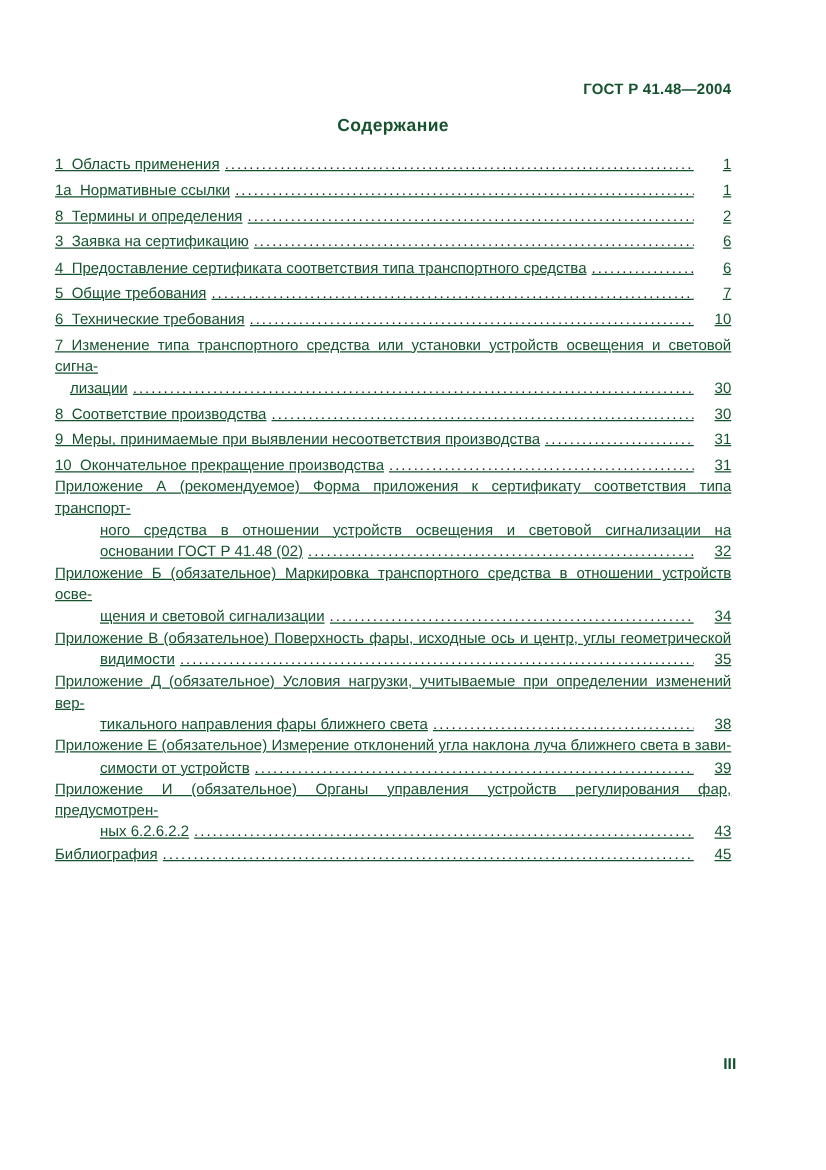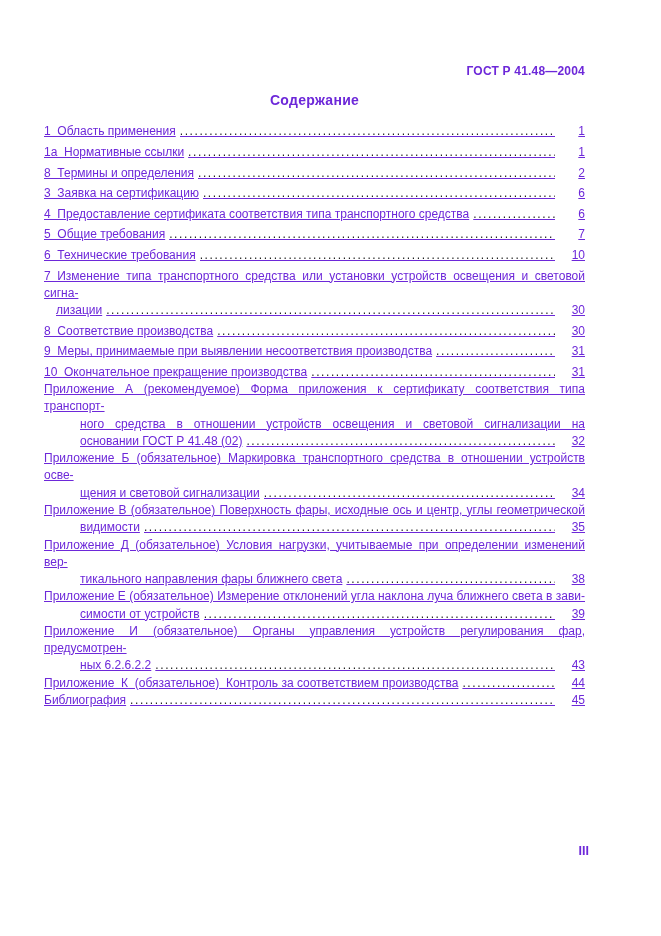--- a/index.html
+++ b/index.html
@@ -3,21 +3,21 @@
 <meta charset="utf-8">
 <style>
   html, body { margin: 0; padding: 0; background: #ffffff; }
   .page {
     position: relative;
     width: 661px;
     height: 936px;
     background: #ffffff;
     font-family: "Liberation Sans", "DejaVu Sans", sans-serif;
     font-size: 12px;
-    color: #6d28d9;
+    color: #14532d;
     overflow: hidden;
   }
   .doc-code {
     position: absolute;
     top: 64px;
     left: 44px;
     width: 541px;
     text-align: right;
     font-weight: bold;
     font-size: 12px;
@@ -205,27 +205,20 @@
       <div class="entry sp-sm">
         <div class="line justify">Приложение  И  (обязательное)  Органы управления устройств регулирования фар, предусмотрен-</div>
         <div class="line last cont-appendix">
           <span class="txt">ных 6.2.6.2.2</span>
           <span class="dots"></span>
           <span class="page-num">43</span>
         </div>
       </div>
       <div class="entry sp-sm">
         <div class="line last">
-          <span class="txt">Приложение  К  (обязательное)  Контроль за соответствием производства</span>
-          <span class="dots"></span>
-          <span class="page-num">44</span>
-        </div>
-      </div>
-      <div class="entry sp-sm">
-        <div class="line last">
           <span class="txt">Библиография</span>
           <span class="dots"></span>
           <span class="page-num">45</span>
         </div>
       </div>
     </div>
   <div class="footer-num">III</div>
 </div>
 
 </body></html>

